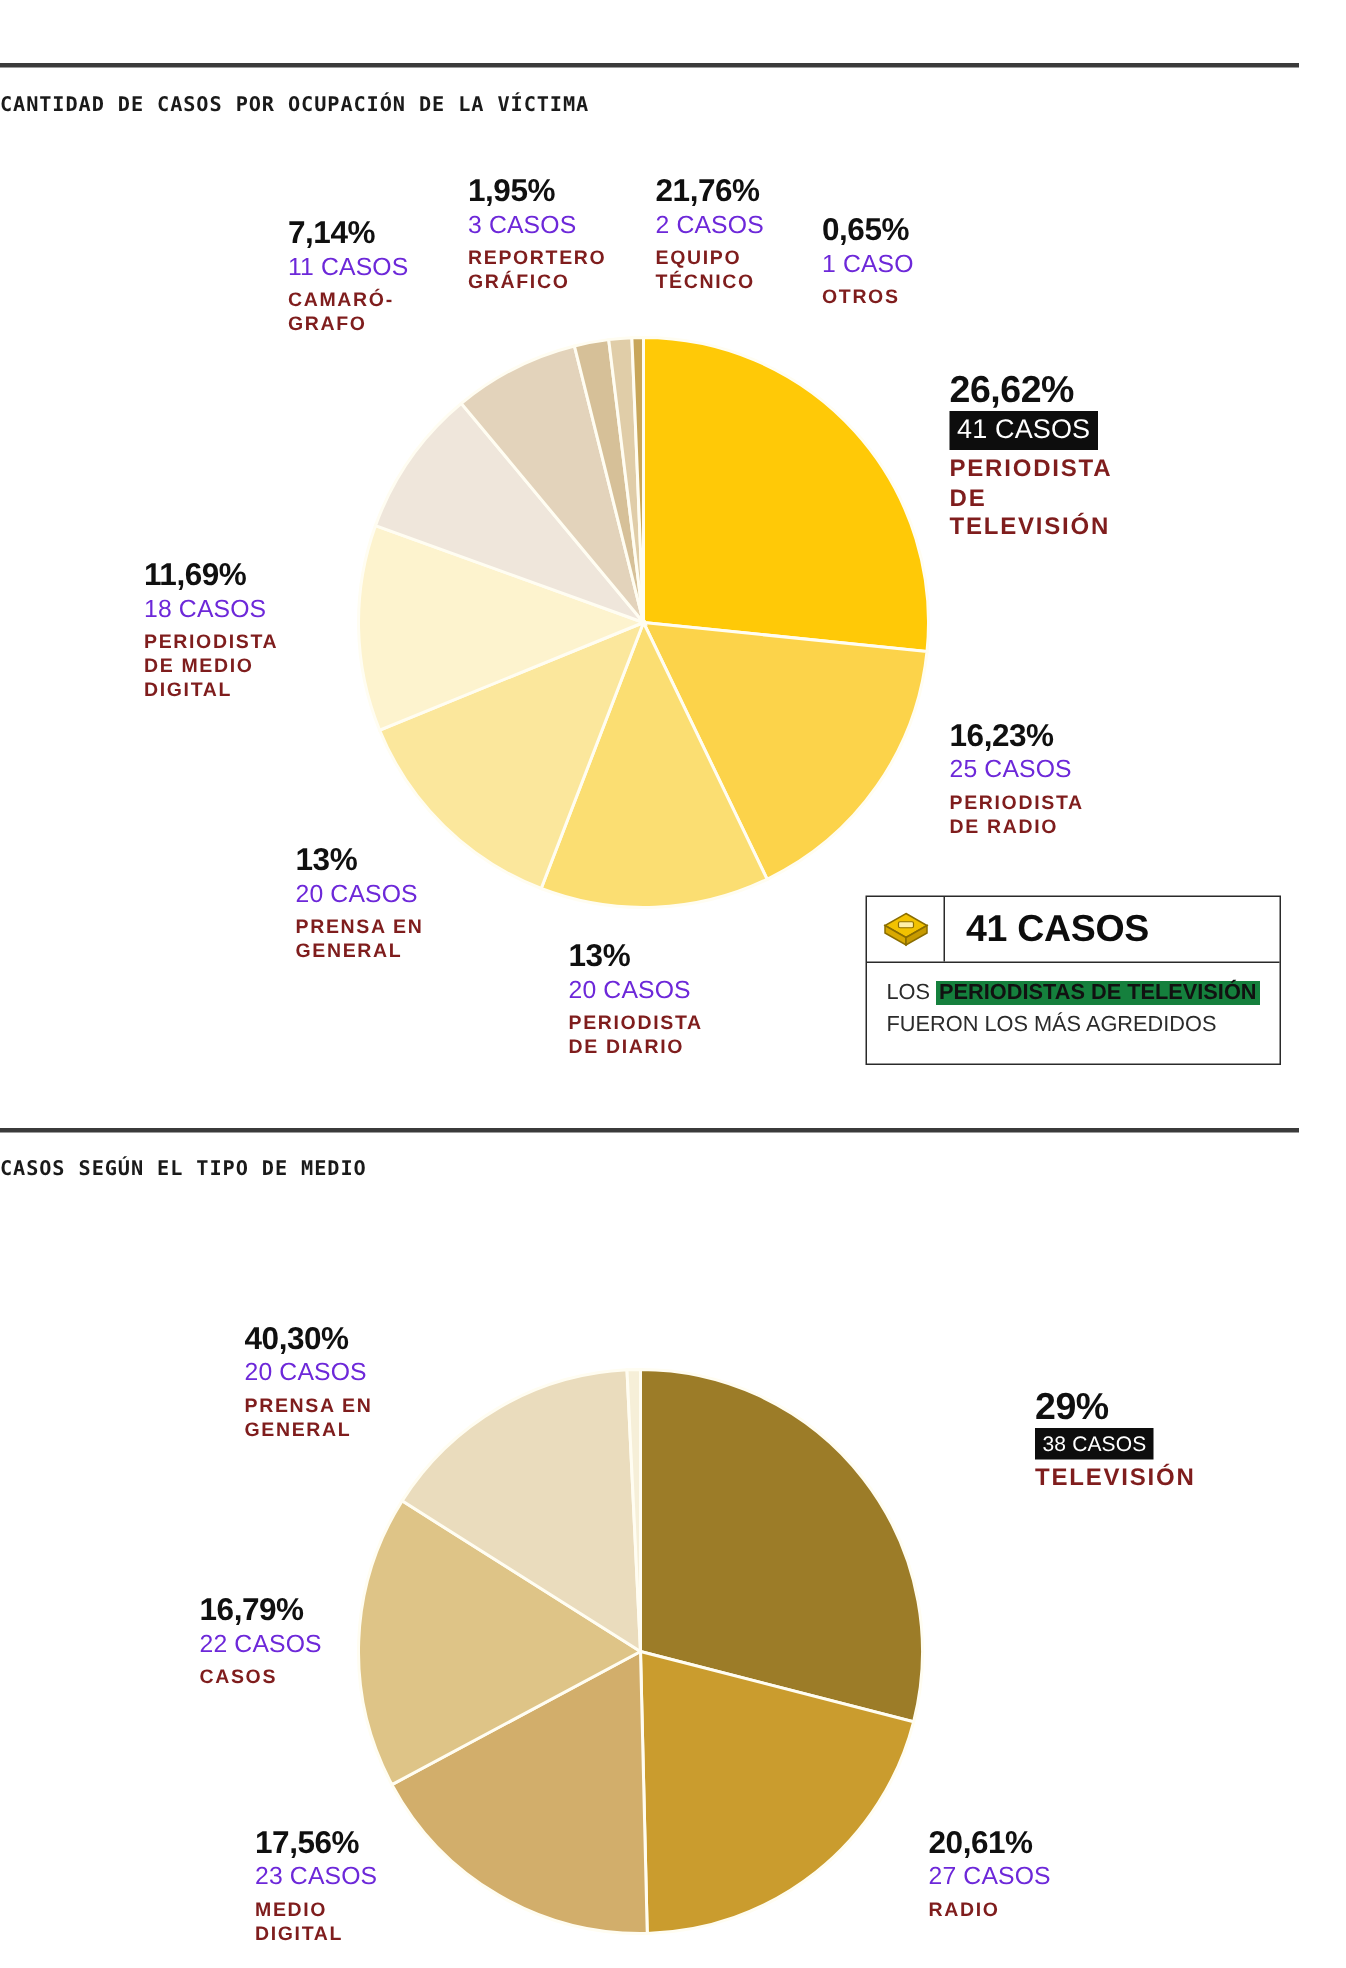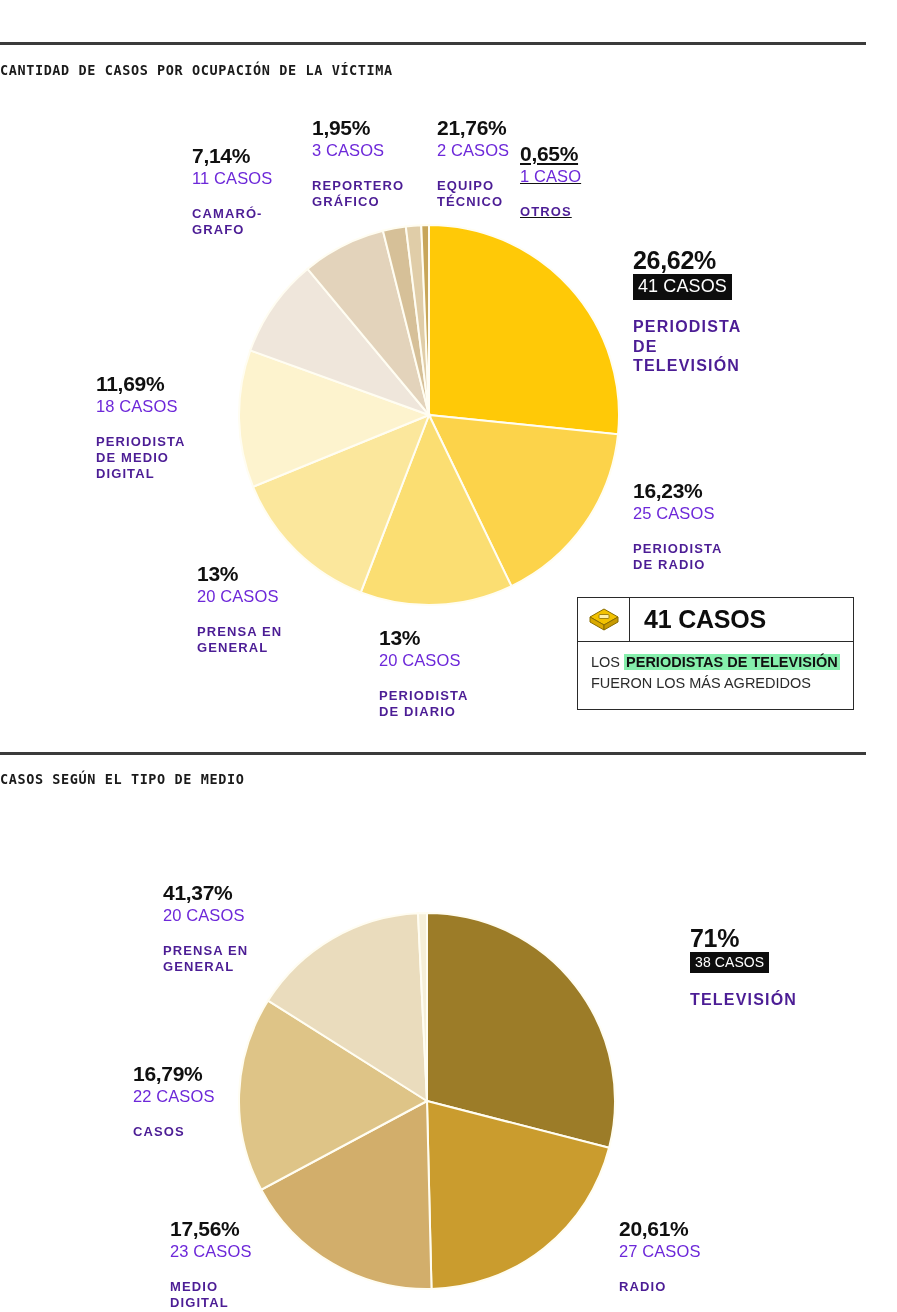--- a/index.html
+++ b/index.html
@@ -55,23 +55,23 @@
     display: inline-block;
     background: #0d0d0d;
     color: #ffffff;
     padding: 1px 5px 2px 5px;
   }
   .lbl .name {
     font-weight: 700;
     font-size: 13px;
     letter-spacing: 1.1px;
     line-height: 1.22;
-    color: #4c1d95;
+    color: #7f1d1d;
     white-space: pre-line;
-    margin-top: 17px;
+    margin-top: 3px;
   }
   .lbl .name.big {
     font-size: 16px;
     letter-spacing: 1.2px;
   }
 
   
   .callout {
     position: absolute;
     border: 1.6px solid #2a2a2a;
@@ -97,21 +97,21 @@
     letter-spacing: -0.2px;
     color: #0d0d0d;
   }
   .callout-body {
     padding: 11px 13px 13px 13px;
     font-size: 14.5px;
     line-height: 1.35;
     color: #2b2b2b;
   }
   .callout-body .mark {
-    background: #86efac;
+    background: #15803d;
     color: #111111;
     font-weight: 700;
     padding: 0 2px;
   }
   .callout-body .l2 { display: block; margin-top: 1px; }
 </style>
 </head>
 <body>
 
 <div class="page">
@@ -148,21 +148,21 @@
 GRÁFICO</div>
   </div>
 
   <div class="lbl" style="left:437px; top:117px;">
     <div class="pct">21,76%</div>
     <div class="cases">2 CASOS</div>
     <div class="name">EQUIPO
 TÉCNICO</div>
   </div>
 
-  <div class="lbl" style="left:520px; top:143px;text-decoration:underline;">
+  <div class="lbl" style="left:548px; top:143px;">
     <div class="pct">0,65%</div>
     <div class="cases">1 CASO</div>
     <div class="name">OTROS</div>
   </div>
 
 
   <div class="lbl" style="left:96px; top:373px;">
     <div class="pct">11,69%</div>
     <div class="cases">18 CASOS</div>
     <div class="name">PERIODISTA
@@ -225,41 +225,41 @@
         <path d="M 189 189 L 371.07118875611513 235.84103142475732 A 188 188 0 0 1 193.50811303690378 376.94594147479347 Z" fill="#CA9C2E" stroke="#fffdf2" stroke-width="2"></path>
         <path d="M 189 189 L 193.50811303690378 376.94594147479347 A 188 188 0 0 1 23.26526490295393 277.7468173080701 Z" fill="#D2AE6B" stroke="#fffdf2" stroke-width="2"></path>
         <path d="M 189 189 L 23.26526490295393 277.7468173080701 A 188 188 0 0 1 30.073378308873345 88.56928299645816 Z" fill="#DEC487" stroke="#fffdf2" stroke-width="2"></path>
         <path d="M 189 189 L 30.073378308873345 88.56928299645816 A 188 188 0 0 1 179.98636650004593 1.2162030122713077 Z" fill="#EADCBD" stroke="#fffdf2" stroke-width="2"></path>
         <path d="M 189 189 L 179.98636650004593 1.2162030122713077 A 188 188 0 0 1 188.9999999999998 1 Z" fill="#F6EFD8" stroke="#fffdf2" stroke-width="2"></path>
       </svg>
   </div>
 
 
   <div class="lbl" style="left:163px; top:882px;">
-    <div class="pct">41,37%</div>
+    <div class="pct">40,30%</div>
     <div class="cases">20 CASOS</div>
     <div class="name">PRENSA EN
 GENERAL</div>
   </div>
 
   <div class="lbl" style="left:133px; top:1063px;">
     <div class="pct">16,79%</div>
     <div class="cases">22 CASOS</div>
     <div class="name">CASOS</div>
   </div>
 
   <div class="lbl" style="left:170px; top:1218px;">
     <div class="pct">17,56%</div>
     <div class="cases">23 CASOS</div>
     <div class="name">MEDIO
 DIGITAL</div>
   </div>
 
   <div class="lbl" style="left:690px; top:925px;">
-    <div class="pct" style="font-size:25px;">71%</div>
+    <div class="pct" style="font-size:25px;">29%</div>
     <div><span class="cases hl" style="font-size:14px;">38 CASOS</span></div>
     <div class="name big">TELEVISIÓN</div>
   </div>
 
   <div class="lbl" style="left:619px; top:1218px;">
     <div class="pct">20,61%</div>
     <div class="cases">27 CASOS</div>
     <div class="name">RADIO</div>
   </div>
 

